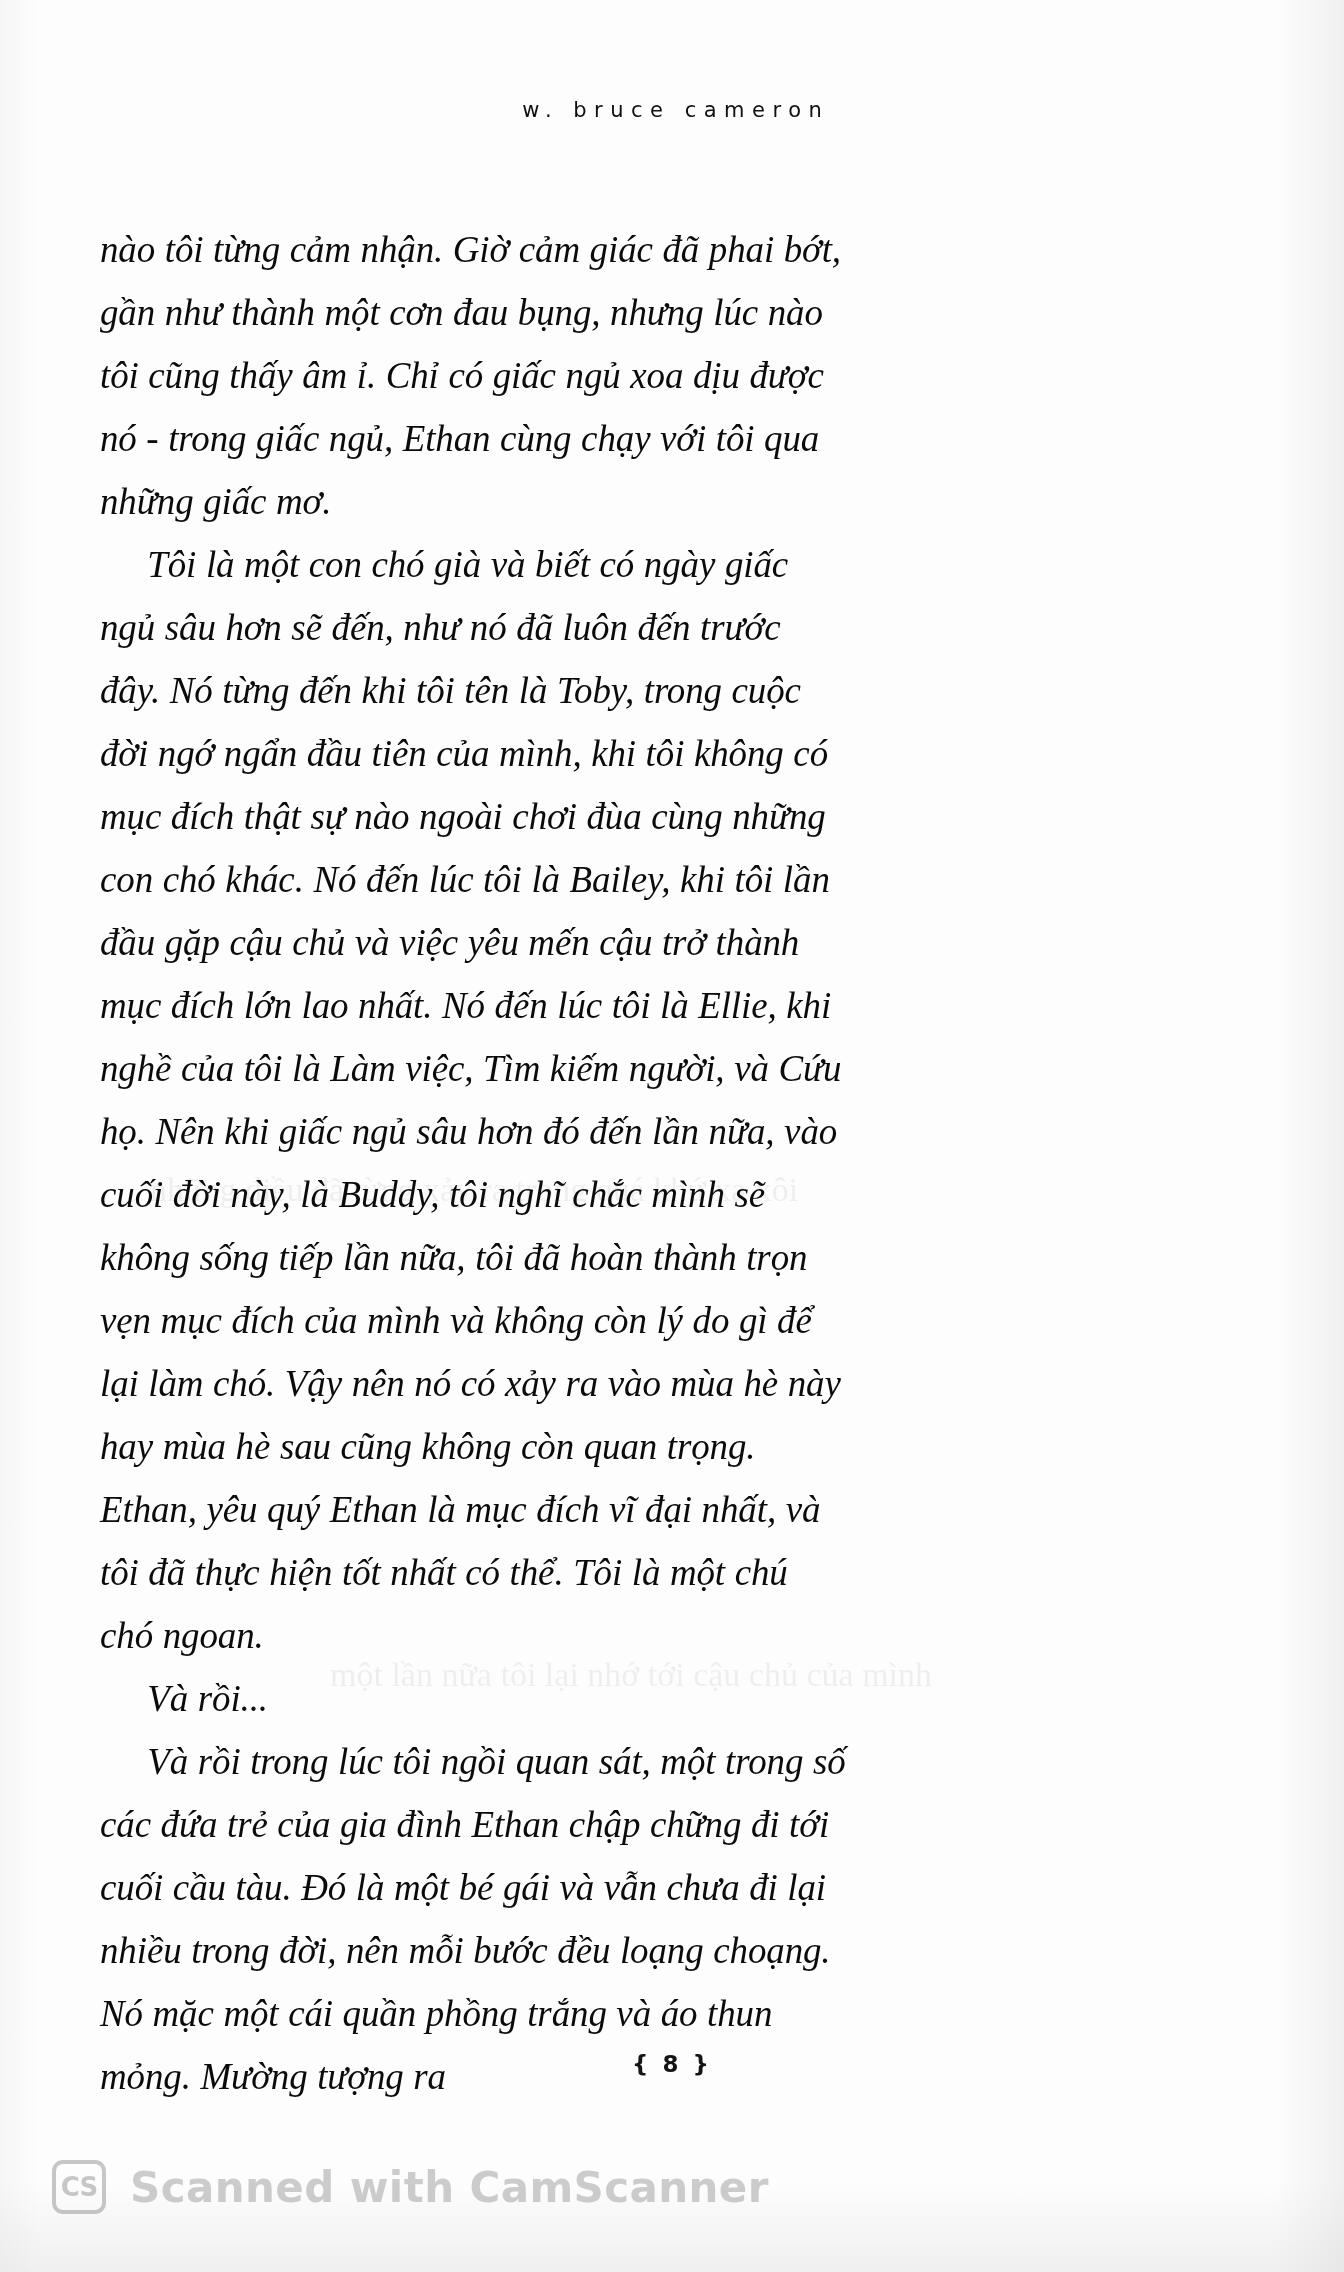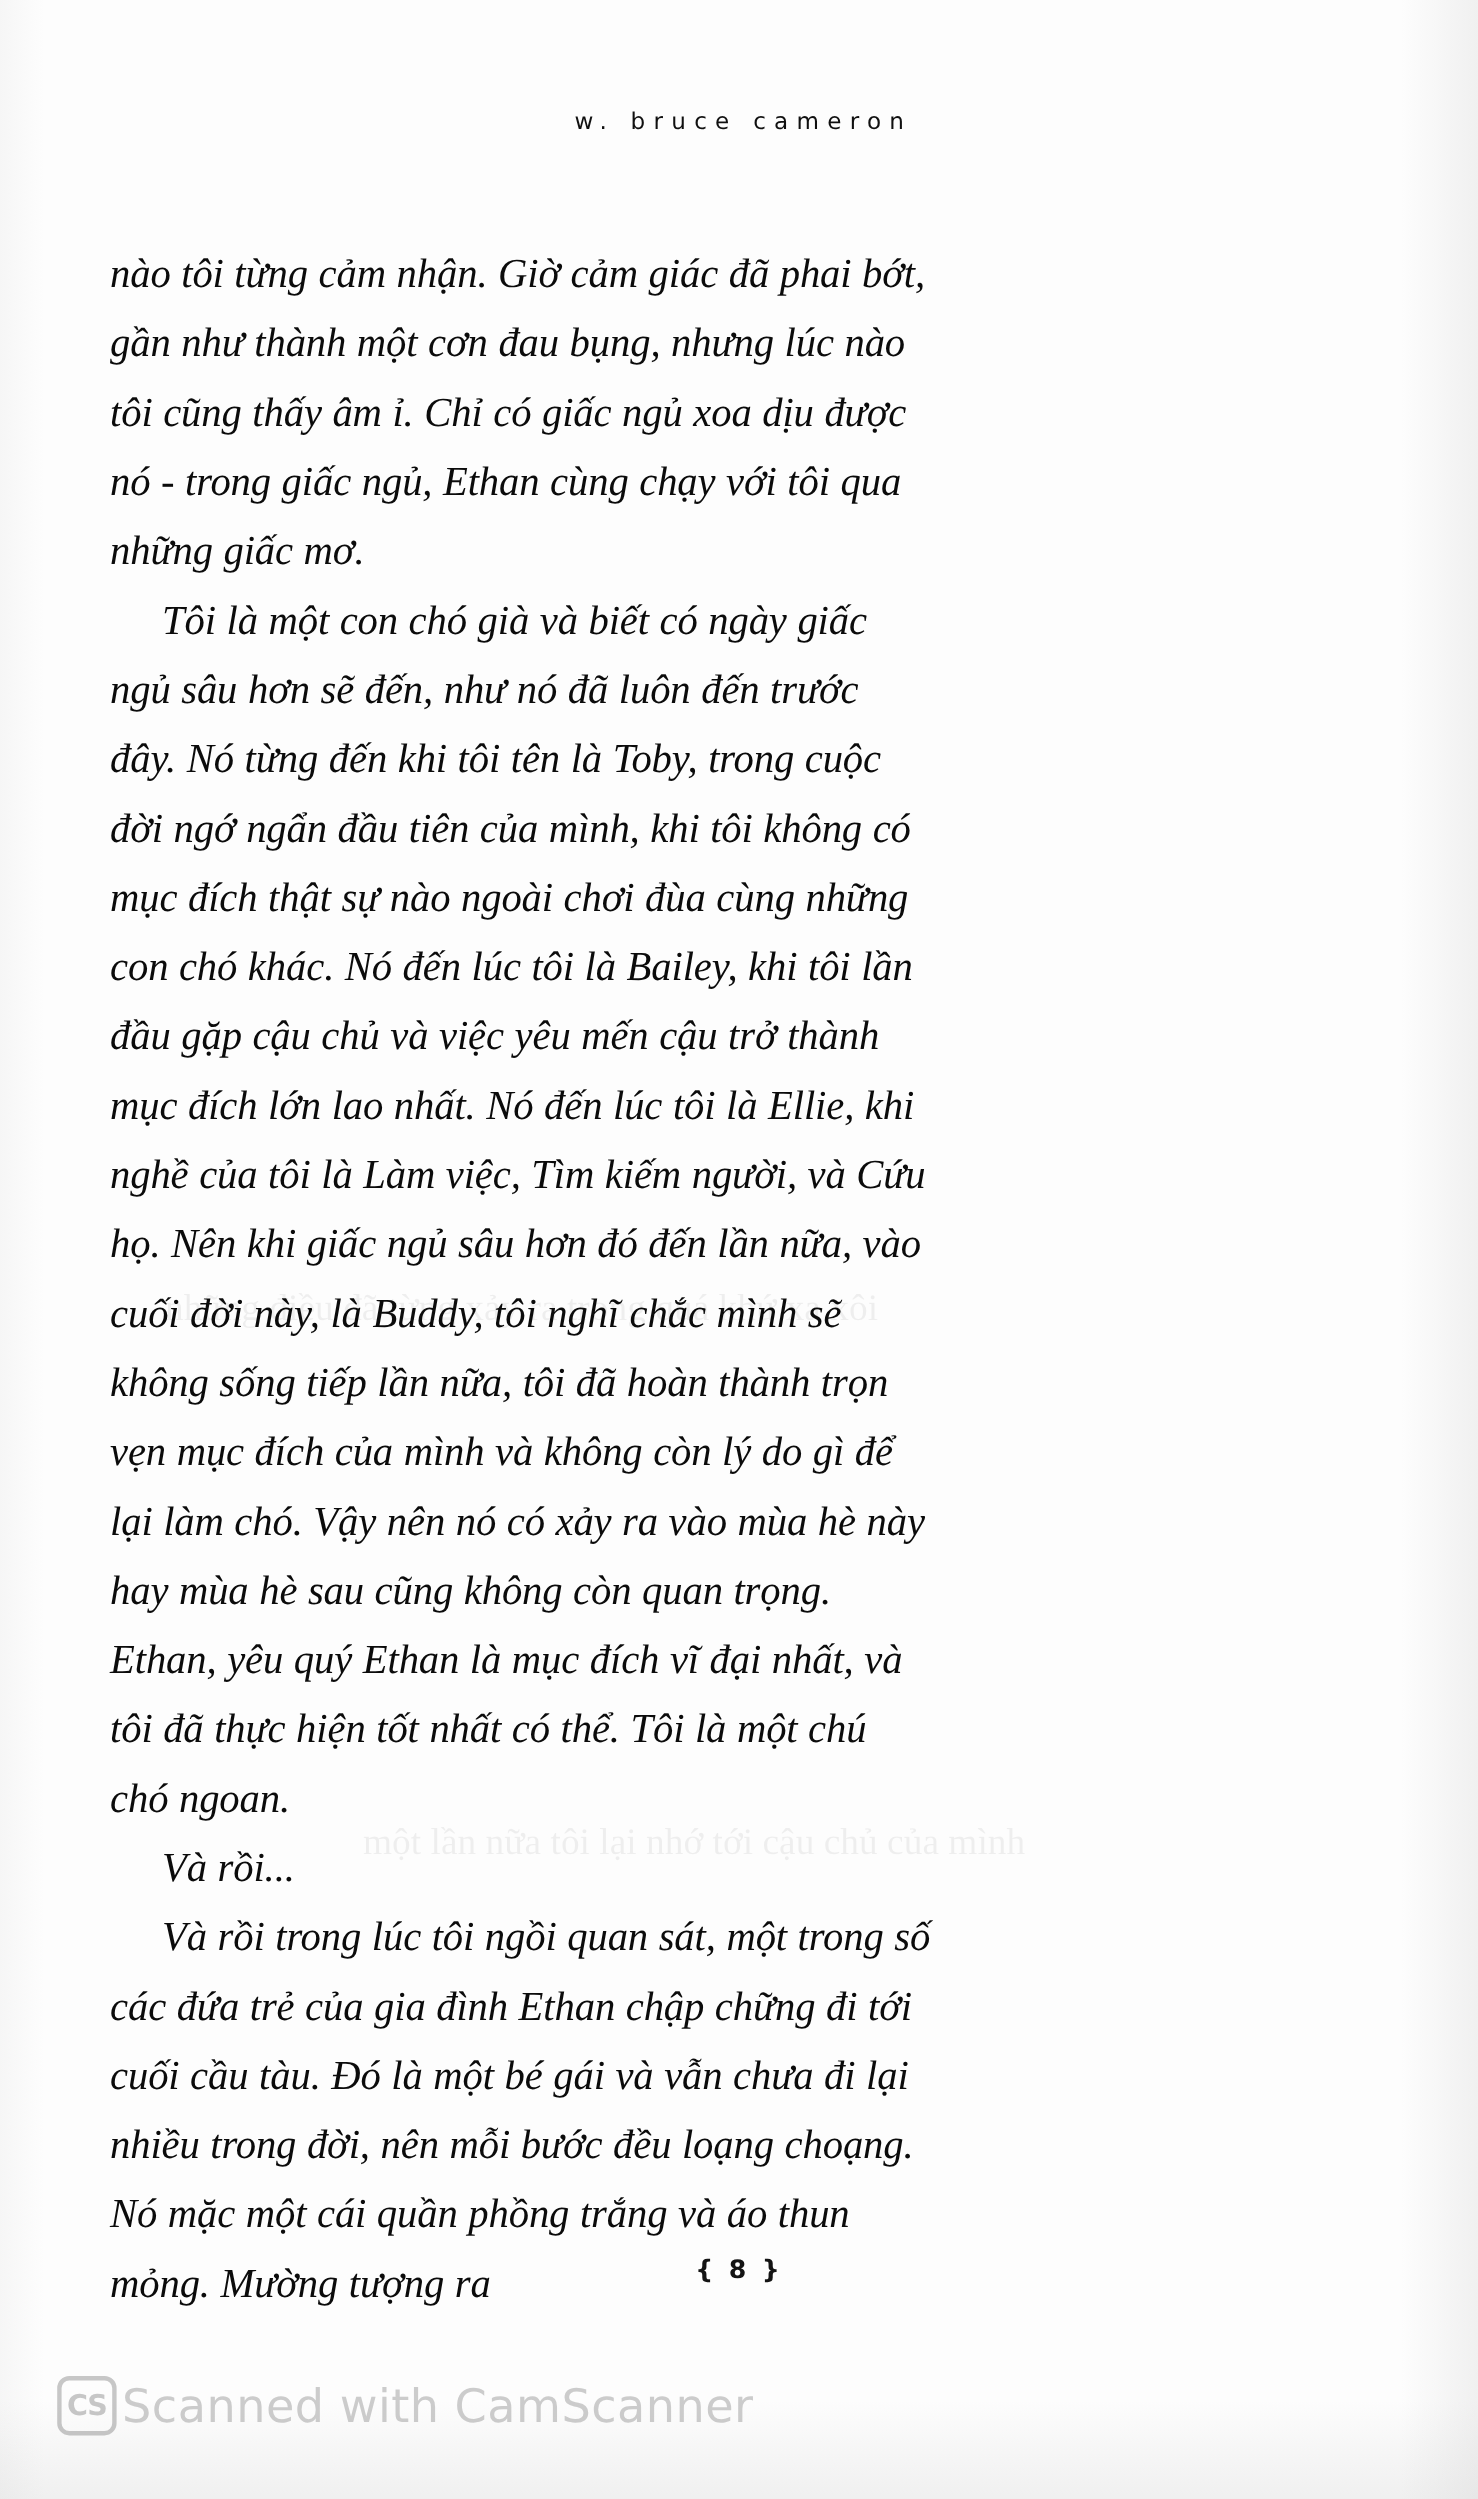--- a/index.html
+++ b/index.html
@@ -85,21 +85,21 @@
     color: #141414;
   }
 
   
   .watermark {
     position: absolute;
     left: 52px;
     bottom: 58px;
     display: flex;
     align-items: center;
-    gap: 5px;
+    gap: 24px;
     opacity: 0.42;
     user-select: none;
   }
 
   .cs-badge {
     width: 54px;
     height: 54px;
     border: 4px solid #7d7d7d;
     border-radius: 11px;
     display: flex;
@@ -109,21 +109,21 @@
     font-size: 26px;
     font-weight: 700;
     color: #7d7d7d;
     letter-spacing: -1px;
     box-sizing: border-box;
   }
 
   .cs-text {
     font-family: "DejaVu Sans", "Liberation Sans", sans-serif;
     font-size: 42px;
-    font-weight: 400;
+    font-weight: 700;
     color: #8a8a8a;
     letter-spacing: 0.4px;
     white-space: nowrap;
   }
 
   
   .ghost {
     position: absolute;
     pointer-events: none;
     opacity: 0.055;

